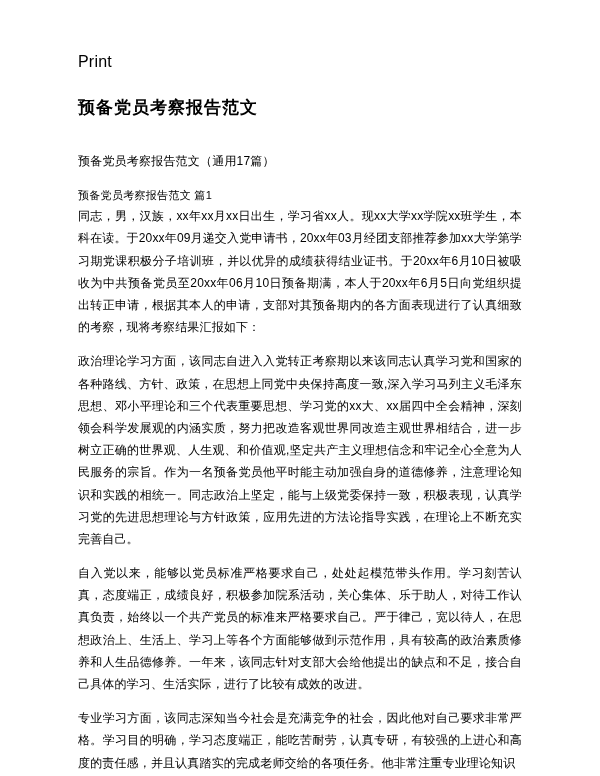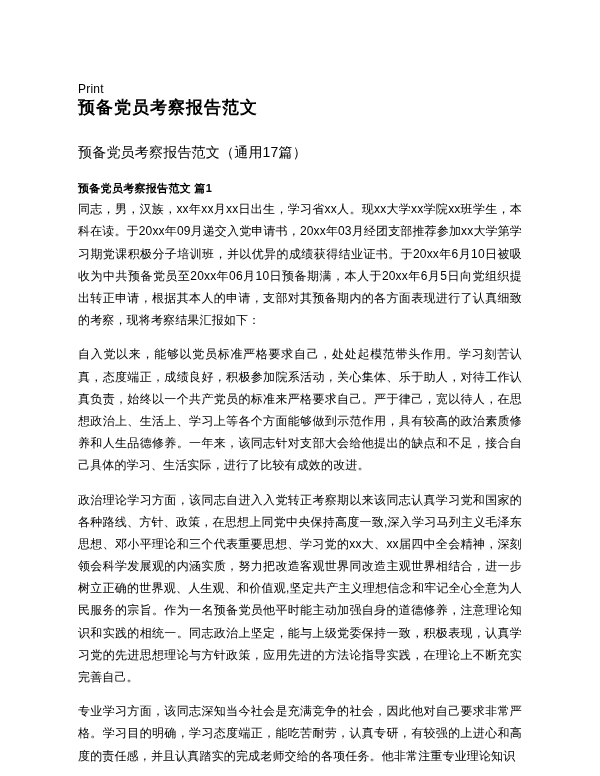--- a/index.html
+++ b/index.html
@@ -17,45 +17,45 @@
   }
   .page {
     width: 600px;
     height: 776px;
     box-sizing: border-box;
     padding: 60px 78px 0 78px;
     position: relative;
   }
   .print-link {
     position: absolute;
-    top: 82px;
+    top: 52px;
     left: 78px;
-    font-size: 12px;
+    font-size: 16px;
     color: #000;
     line-height: 1.2;
     letter-spacing: 0.2px;
   }
   .doc-title {
     margin-top: 36px;
     text-align: left;
     font-size: 17px;
     font-weight: bold;
     letter-spacing: 1px;
     line-height: 1.4;
   }
   .subtitle {
-    margin-top: 22px;
-    font-size: 14px;
+    margin-top: 32px;
+    font-size: 12px;
     line-height: 1.5;
     letter-spacing: 0.2px;
   }
   .section-heading {
     margin-top: 17px;
     font-size: 11px;
-    font-weight: bold;
+    font-weight: normal;
     letter-spacing: 0.3px;
     line-height: 1.5;
   }
   .para {
     margin-top: 2px;
     font-size: 12px;
     line-height: 1.85;
     text-align: justify;
     text-justify: inter-ideograph;
     letter-spacing: 0.15px;
@@ -68,17 +68,17 @@
 
   <div class="print-link">Print</div>
 
   <h1 class="doc-title">预备党员考察报告范文</h1>
 
   <div class="subtitle">预备党员考察报告范文（通用17篇）</div>
 
   <div class="section-heading">预备党员考察报告范文 篇1</div>
 
   <p class="para">同志，男，汉族，xx年xx月xx日出生，学习省xx人。现xx大学xx学院xx班学生，本科在读。于20xx年09月递交入党申请书，20xx年03月经团支部推荐参加xx大学第学习期党课积极分子培训班，并以优异的成绩获得结业证书。于20xx年6月10日被吸收为中共预备党员至20xx年06月10日预备期满，本人于20xx年6月5日向党组织提出转正申请，根据其本人的申请，支部对其预备期内的各方面表现进行了认真细致的考察，现将考察结果汇报如下：</p>
+  <p class="para">政治理论学习方面，该同志自进入入党转正考察期以来该同志认真学习党和国家的各种路线、方针、政策，在思想上同党中央保持高度一致,深入学习马列主义毛泽东思想、邓小平理论和三个代表重要思想、学习党的xx大、xx届四中全会精神，深刻领会科学发展观的内涵实质，努力把改造客观世界同改造主观世界相结合，进一步树立正确的世界观、人生观、和价值观,坚定共产主义理想信念和牢记全心全意为人民服务的宗旨。作为一名预备党员他平时能主动加强自身的道德修养，注意理论知识和实践的相统一。同志政治上坚定，能与上级党委保持一致，积极表现，认真学习党的先进思想理论与方针政策，应用先进的方法论指导实践，在理论上不断充实完善自己。</p>
   <p class="para">自入党以来，能够以党员标准严格要求自己，处处起模范带头作用。学习刻苦认真，态度端正，成绩良好，积极参加院系活动，关心集体、乐于助人，对待工作认真负责，始终以一个共产党员的标准来严格要求自己。严于律己，宽以待人，在思想政治上、生活上、学习上等各个方面能够做到示范作用，具有较高的政治素质修养和人生品德修养。一年来，该同志针对支部大会给他提出的缺点和不足，接合自己具体的学习、生活实际，进行了比较有成效的改进。</p>
-  <p class="para">政治理论学习方面，该同志自进入入党转正考察期以来该同志认真学习党和国家的各种路线、方针、政策，在思想上同党中央保持高度一致,深入学习马列主义毛泽东思想、邓小平理论和三个代表重要思想、学习党的xx大、xx届四中全会精神，深刻领会科学发展观的内涵实质，努力把改造客观世界同改造主观世界相结合，进一步树立正确的世界观、人生观、和价值观,坚定共产主义理想信念和牢记全心全意为人民服务的宗旨。作为一名预备党员他平时能主动加强自身的道德修养，注意理论知识和实践的相统一。同志政治上坚定，能与上级党委保持一致，积极表现，认真学习党的先进思想理论与方针政策，应用先进的方法论指导实践，在理论上不断充实完善自己。</p>
   <p class="para">专业学习方面，该同志深知当今社会是充满竞争的社会，因此他对自己要求非常严格。学习目的明确，学习态度端正，能吃苦耐劳，认真专研，有较强的上进心和高度的责任感，并且认真踏实的完成老师交给的各项任务。他非常注重专业理论知识</p>
 
 </div>
 
 </body></html>

